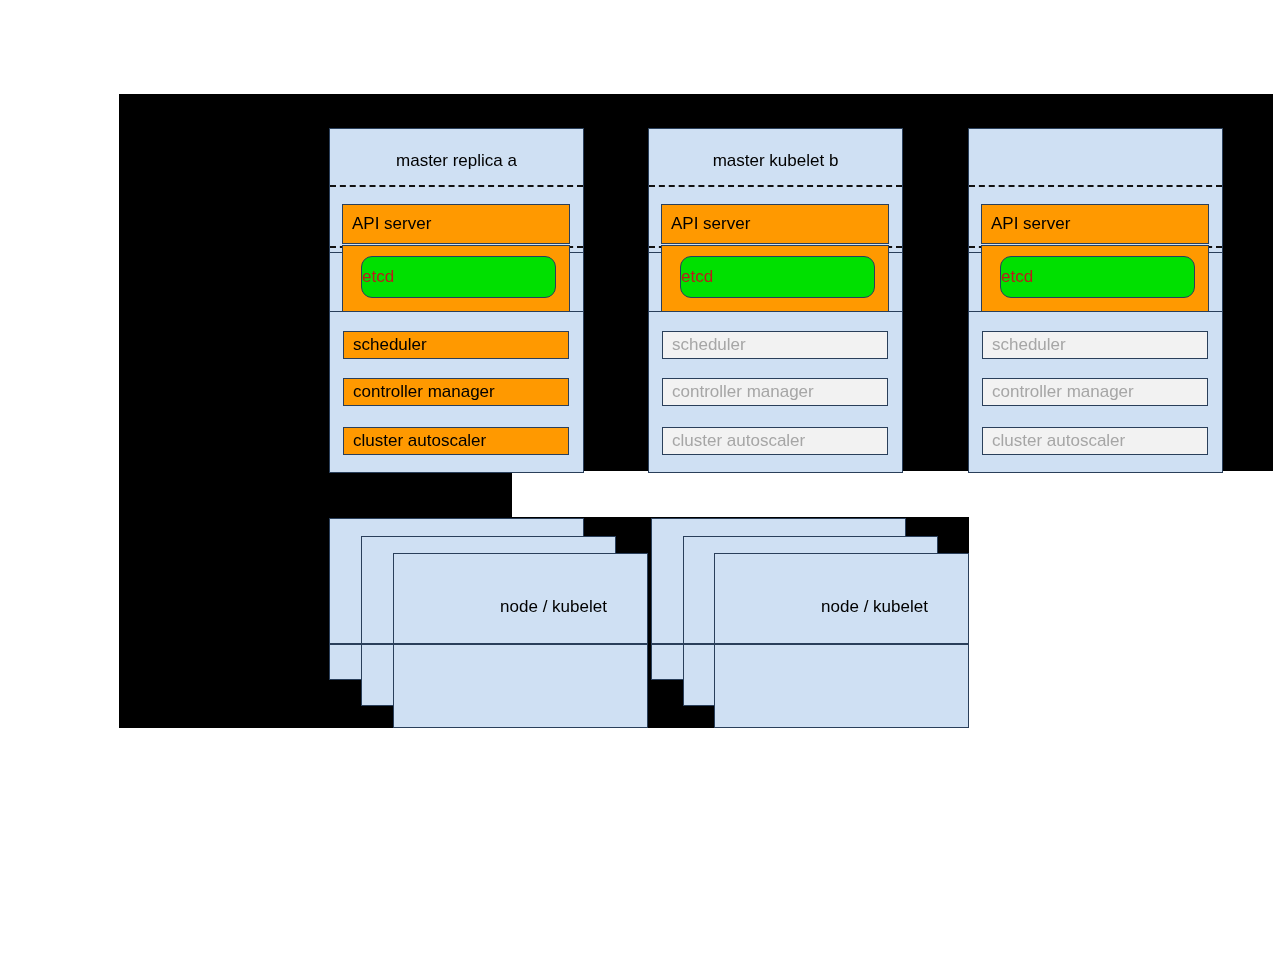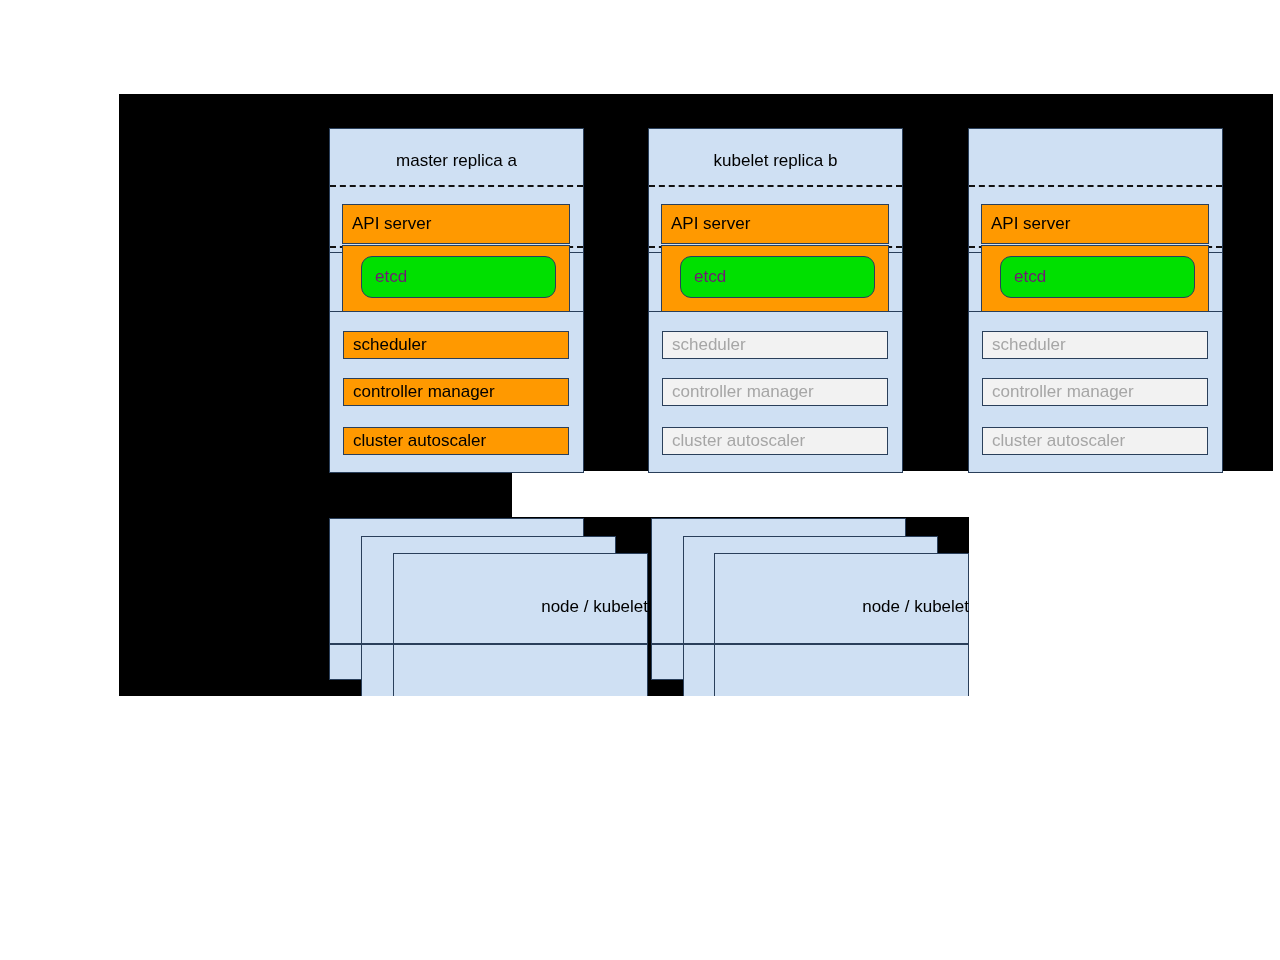--- a/index.html
+++ b/index.html
@@ -7,21 +7,21 @@
     margin: 0;
     padding: 0;
     background: #ffffff;
   }
   body {
     font-family: "Liberation Sans", sans-serif;
   }
   #canvas {
     position: relative;
     width: 1280px;
-    height: 696px;
+    height: 960px;
     background: #ffffff;
     overflow: hidden;
   }
 
   
   .backdrop {
     position: absolute;
     background: #000000;
   }
 
@@ -100,39 +100,39 @@
     border: 1px solid #2a3f5a;
   }
   .etcd {
     position: absolute;
     box-sizing: border-box;
     background: #00e000;
     border: 1px solid #2a3f5a;
     border-radius: 11px;
     font-size: 17px;
     line-height: 20px;
-    color: #701a75;
-    display: flex;
-    align-items: center;
-    padding-left: 13px;
+    color: #b91c1c;
+    display: flex;
+    align-items: center;
   }
 
   
   .node-card {
     position: absolute;
     box-sizing: border-box;
     background: #cfe0f3;
     border: 1px solid #2a3f5a;
   }
   .node-label {
     position: absolute;
-    text-align: right;
-    font-size: 17px;
-    line-height: 20px;
-    color: #000000;
+    text-align: center;
+    font-size: 17px;
+    line-height: 20px;
+    color: #000000;
+    padding-left: 33px;
   }
   .node-divider {
     position: absolute;
     height: 0;
     border-top: 2px solid #2a3f5a;
   }
 </style>
 </head>
 <body>
 
@@ -151,21 +151,21 @@
     <div class="solid-line" style="top:182px;"></div>
   </div>
   <div class="apiserver" style="left:342px; top:204px; width:228px; height:40px;">API server</div>
   <div class="etcd-host" style="left:342px; top:245px; width:228px; height:67px;"></div>
   <div class="etcd" style="left:361px; top:256px; width:195px; height:42px;">etcd</div>
   <div class="component active" style="left:343px; top:331px; width:226px; height:28px;">scheduler</div>
   <div class="component active" style="left:343px; top:378px; width:226px; height:28px;">controller manager</div>
   <div class="component active" style="left:343px; top:427px; width:226px; height:28px;">cluster autoscaler</div>
 
   <div class="box replica" style="left:648px; top:128px; width:255px; height:345px;">
-    <div class="replica-title">kubelet replica b</div>
+    <div class="replica-title">master kubelet b</div>
     <div class="dash-line" style="top:56px;"></div>
     <div class="dash-line" style="top:117px;"></div>
     <div class="solid-line" style="top:123px;"></div>
     <div class="solid-line" style="top:182px;"></div>
   </div>
   <div class="apiserver" style="left:661px; top:204px; width:228px; height:40px;">API server</div>
   <div class="etcd-host" style="left:661px; top:245px; width:228px; height:67px;"></div>
   <div class="etcd" style="left:680px; top:256px; width:195px; height:42px;">etcd</div>
   <div class="component inactive" style="left:662px; top:331px; width:226px; height:28px;">scheduler</div>
   <div class="component inactive" style="left:662px; top:378px; width:226px; height:28px;">controller manager</div>

